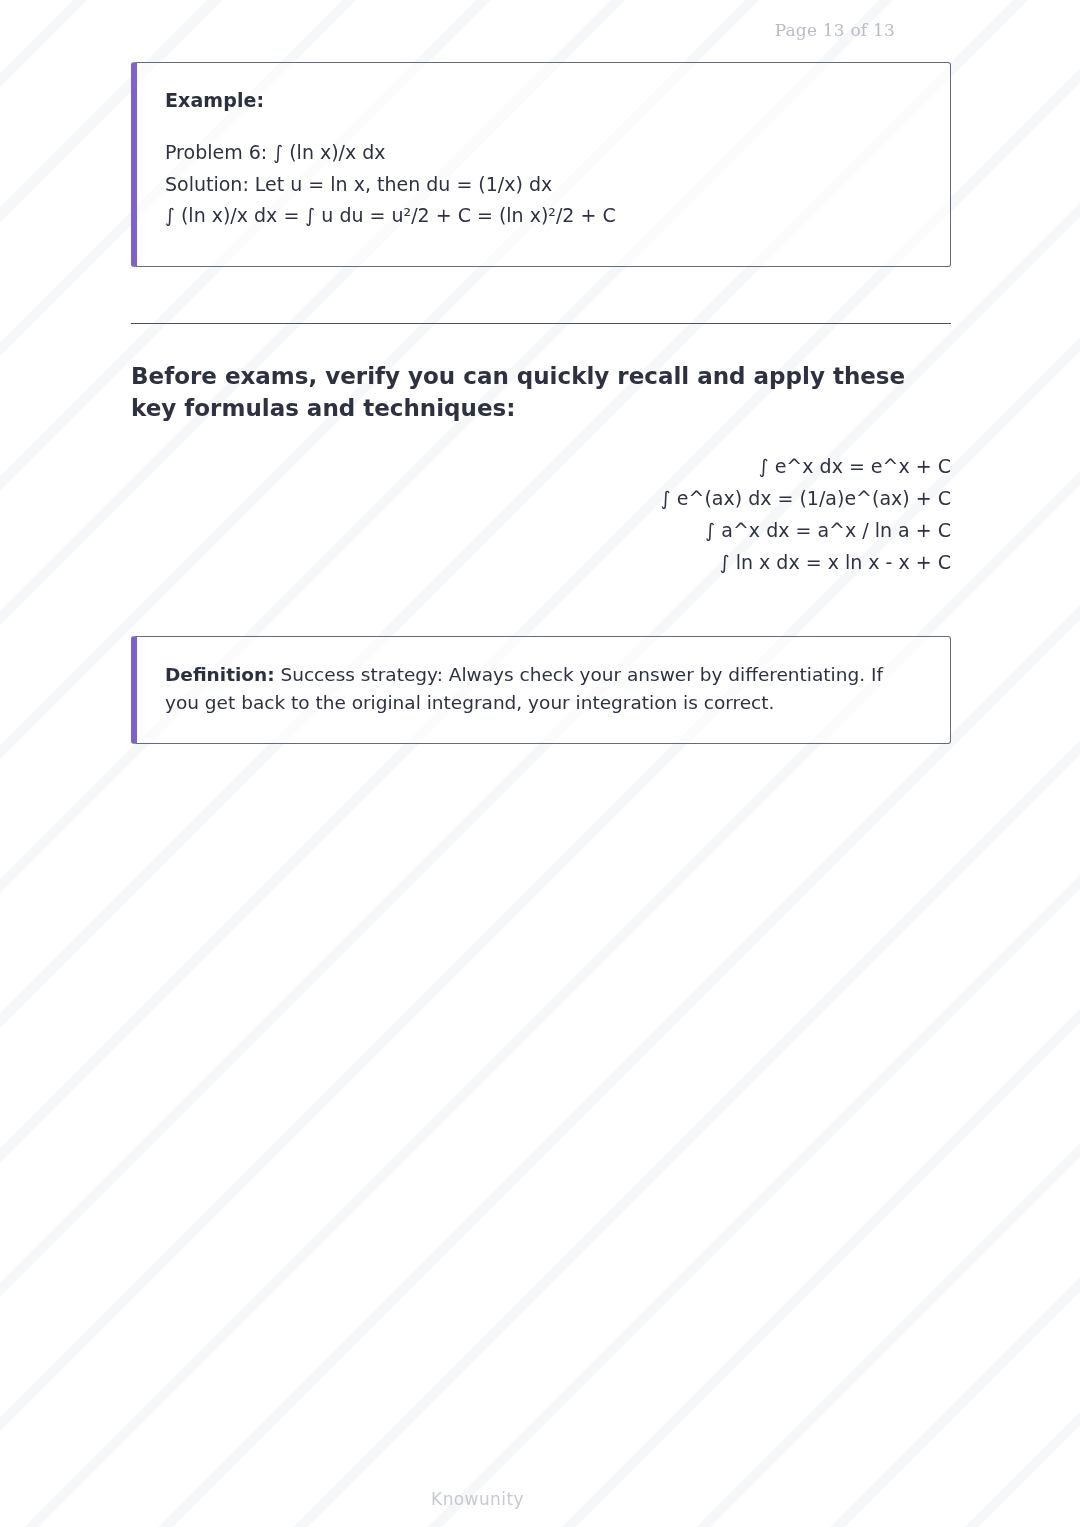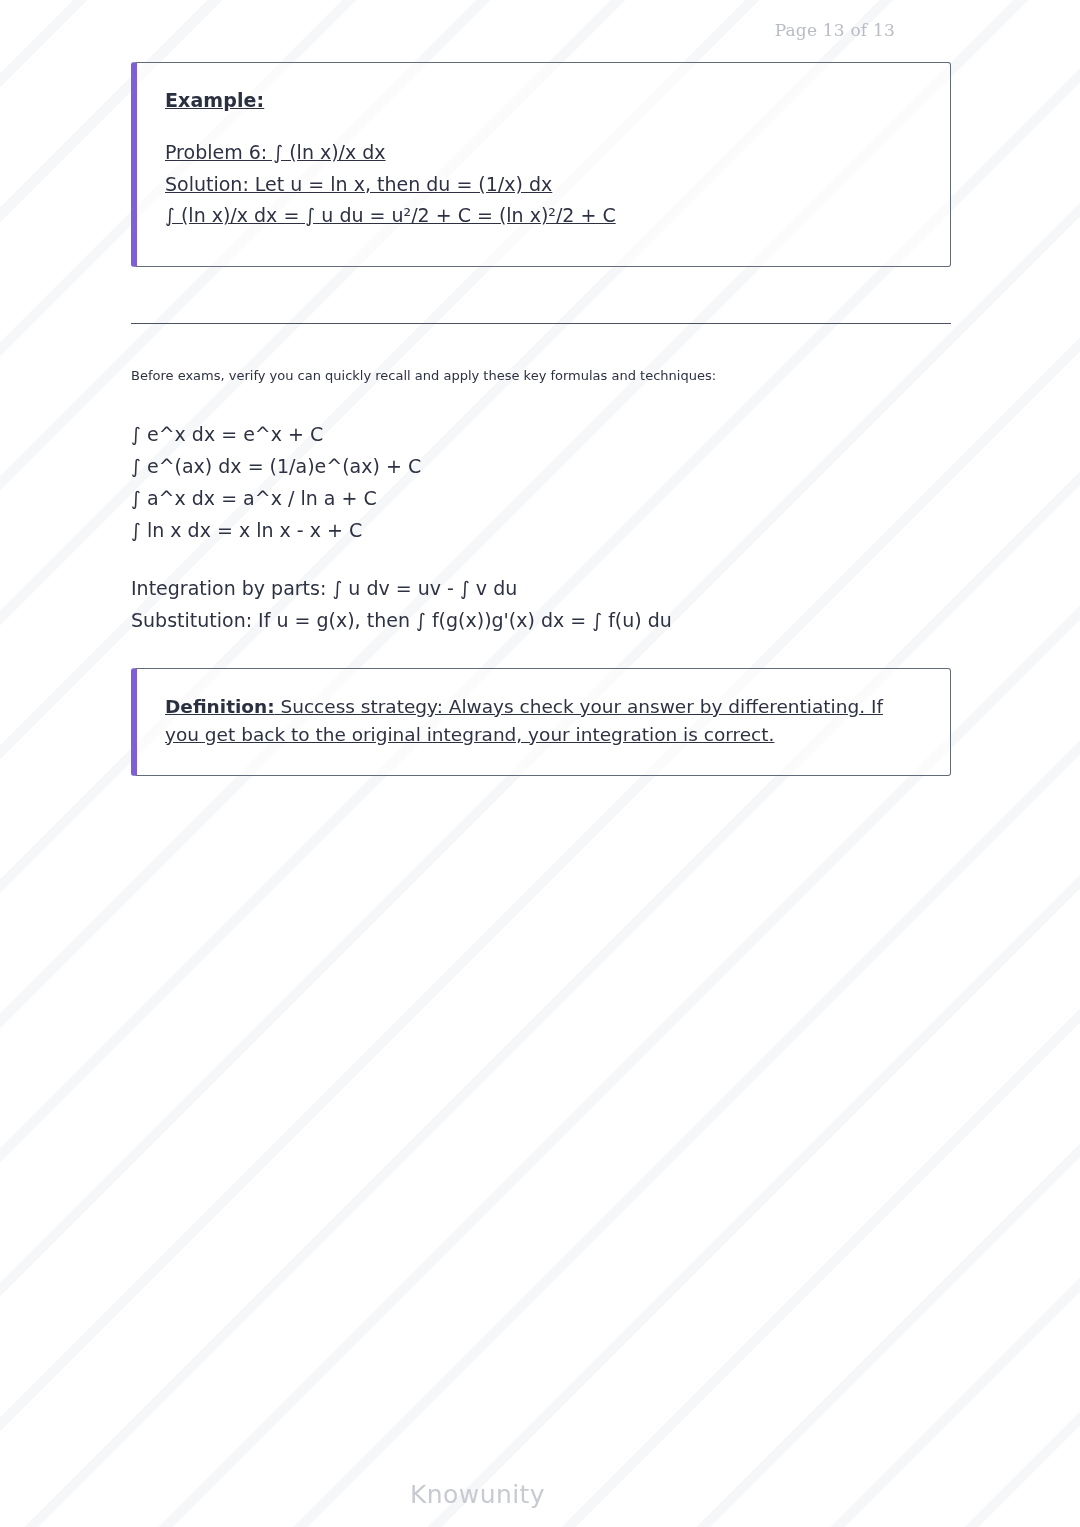--- a/index.html
+++ b/index.html
@@ -53,21 +53,20 @@
 
   
   .callout {
     position: relative;
     box-sizing: border-box;
     background: rgba(255,255,255,0.55);
     border: 1px solid #636b78;
     border-left: 6px solid #7f5fd6;
     border-radius: 3px;
     padding: 26px 30px 30px 28px;
-    text-decoration: underline;
   }
   .callout.example {
     padding: 26px 30px 34px 28px;
   }
   .callout-title {
     font-size: 19px;
     font-weight: bold;
     color: #2b3040;
     margin: 0 0 26px 0;
     letter-spacing: 0.1px;
@@ -108,49 +107,51 @@
   }
   .section-rule {
     border: 0;
     border-top: 1.6px solid #4c5263;
     margin: 12px 0 0 0;
     width: 820px;
   }
 
   
   .body-text {
-    font-size: 13px;
+    font-size: 23px;
     line-height: 32px;
     color: #2d3142;
     margin: 0;
+    font-weight: bold;
   }
 
   .formula-list {
     font-size: 19px;
     line-height: 32px;
     color: #2d3142;
     margin: 0;
     white-space: pre-line;
+    text-align: right;
   }
 
   
   .gap-after-example { height: 44px; }
   .gap-after-rule    { height: 36px; }
   .gap-after-intro   { height: 26px; }
   .gap-after-formulas{ height: 26px; }
   .gap-after-methods { height: 32px; }
 
   
   .footer-brand {
     position: absolute;
     left: 0;
     right: 0;
     bottom: 18px;
     text-align: center;
-    font-size: 25px;
+    font-size: 17px;
     color: #c7cad1;
     letter-spacing: 0.4px;
     font-family: "DejaVu Sans", "Liberation Sans", sans-serif;
     margin-left: 8px;
   }
 </style>
 </head>
 <body>
 
 <div class="page">
@@ -176,22 +177,20 @@
 
     <div class="gap-after-intro"></div>
 
     <div class="formula-list">∫ e^x dx = e^x + C
 ∫ e^(ax) dx = (1/a)e^(ax) + C
 ∫ a^x dx = a^x / ln a + C
 ∫ ln x dx = x ln x - x + C</div>
 
     <div class="gap-after-formulas"></div>
 
-    <div class="formula-list">Integration by parts: ∫ u dv = uv - ∫ v du
-Substitution: If u = g(x), then ∫ f(g(x))g'(x) dx = ∫ f(u) du</div>
 
     <div class="gap-after-methods"></div>
 
     <div class="callout definition">
       <p class="definition-text"><span class="definition-label">Definition:</span><span> Success strategy: Always check your answer by differentiating. If you get back to the original integrand, your integration is correct.</span></p>
     </div>
 
   </div>
 
   <div class="footer-brand">Knowunity</div>

